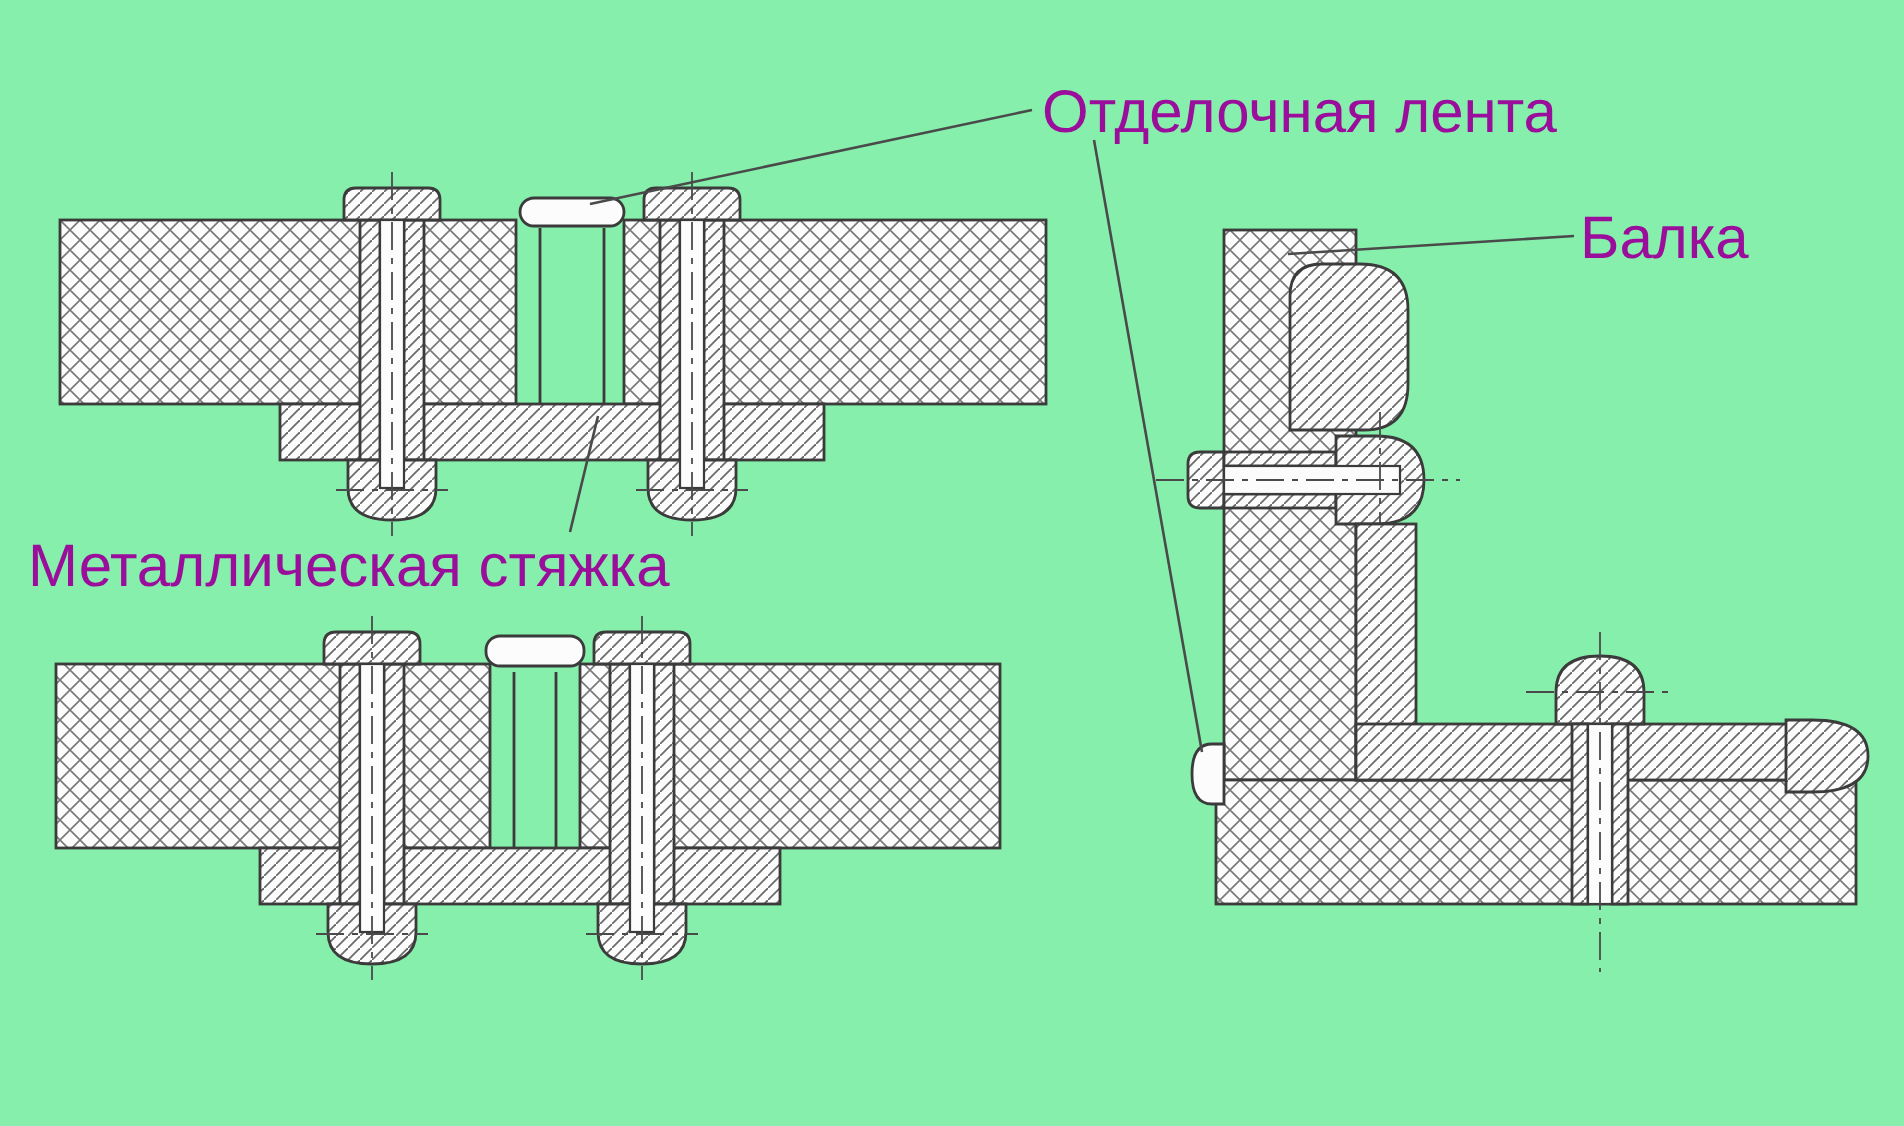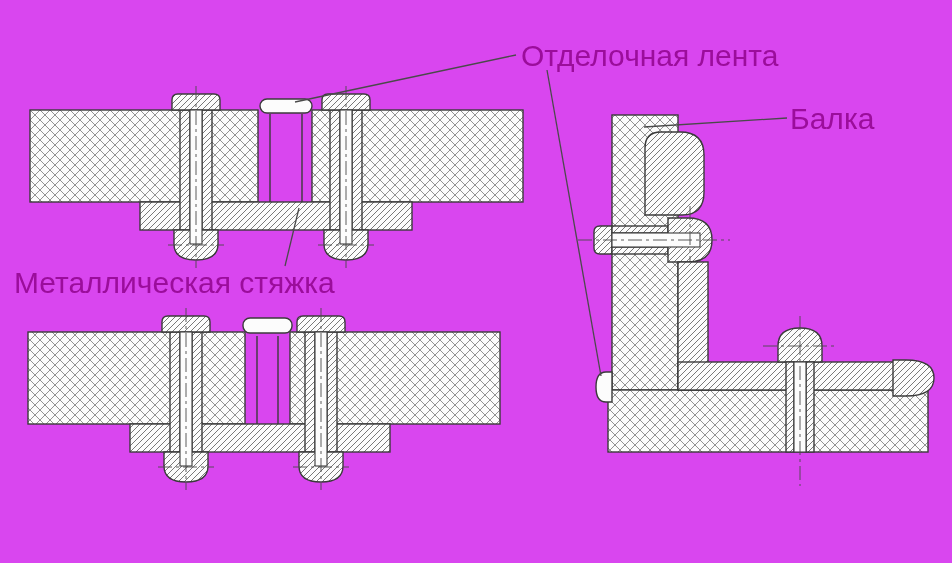--- a/index.html
+++ b/index.html
@@ -5,21 +5,21 @@
   html, body {
     margin: 0;
     padding: 0;
     background: #e9e9e9;
     font-family: "Liberation Sans", sans-serif;
   }
   .stage {
     position: relative;
     width: 952px;
     height: 563px;
-    background: #d946ef;
+    background: #86efac;
     overflow: hidden;
   }
   svg { display: block; }
   .callout-text {
     font-family: "Liberation Sans", sans-serif;
     font-size: 30px;
   }
 </style>
 </head>
 <body>

